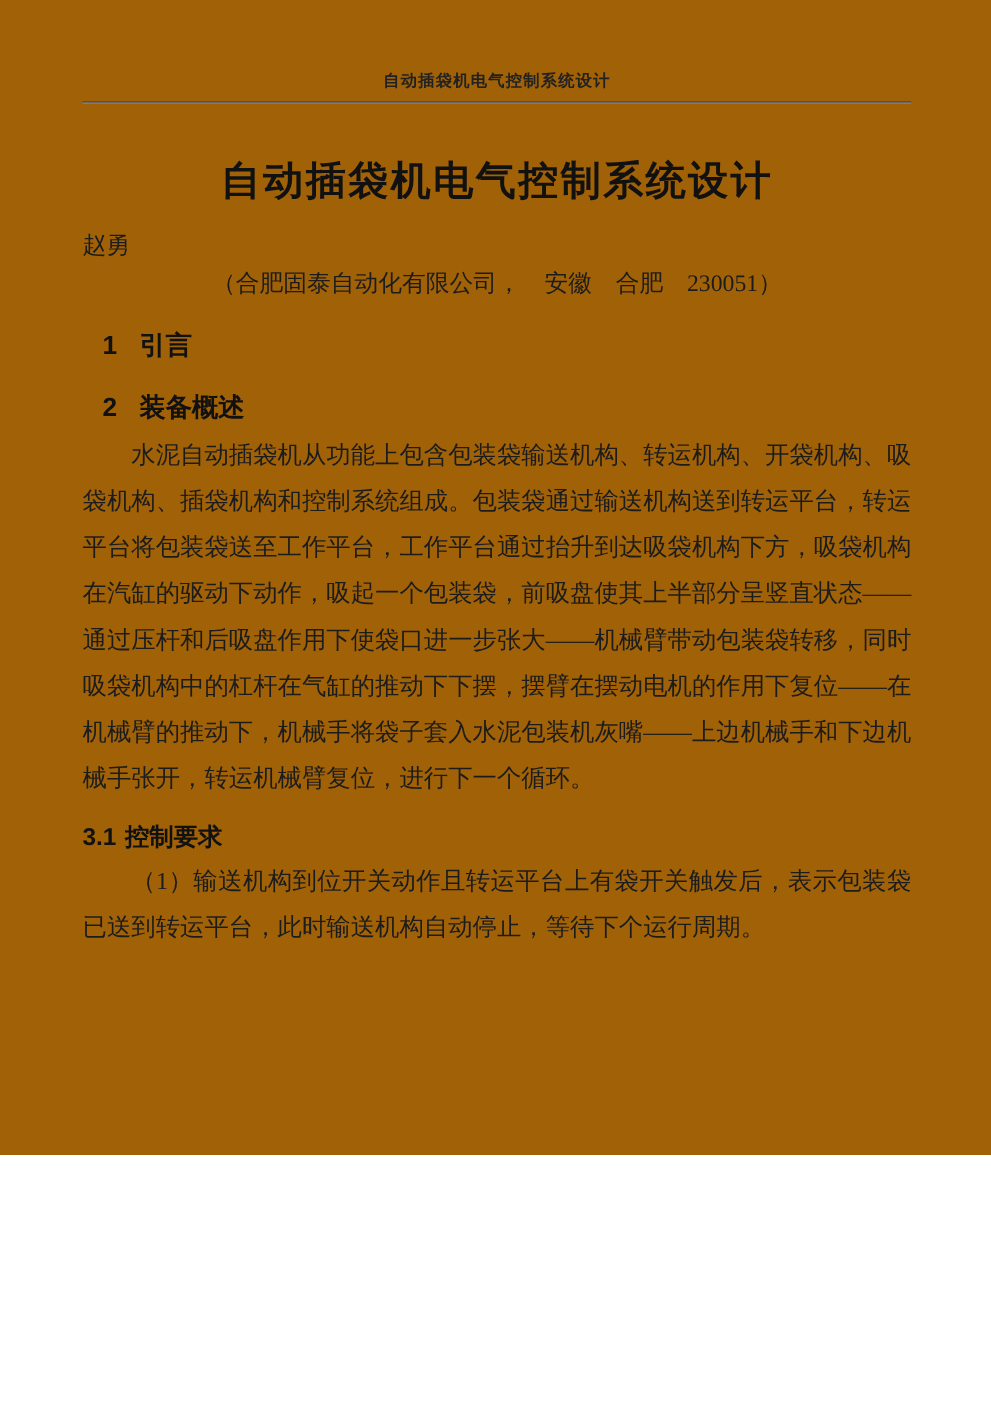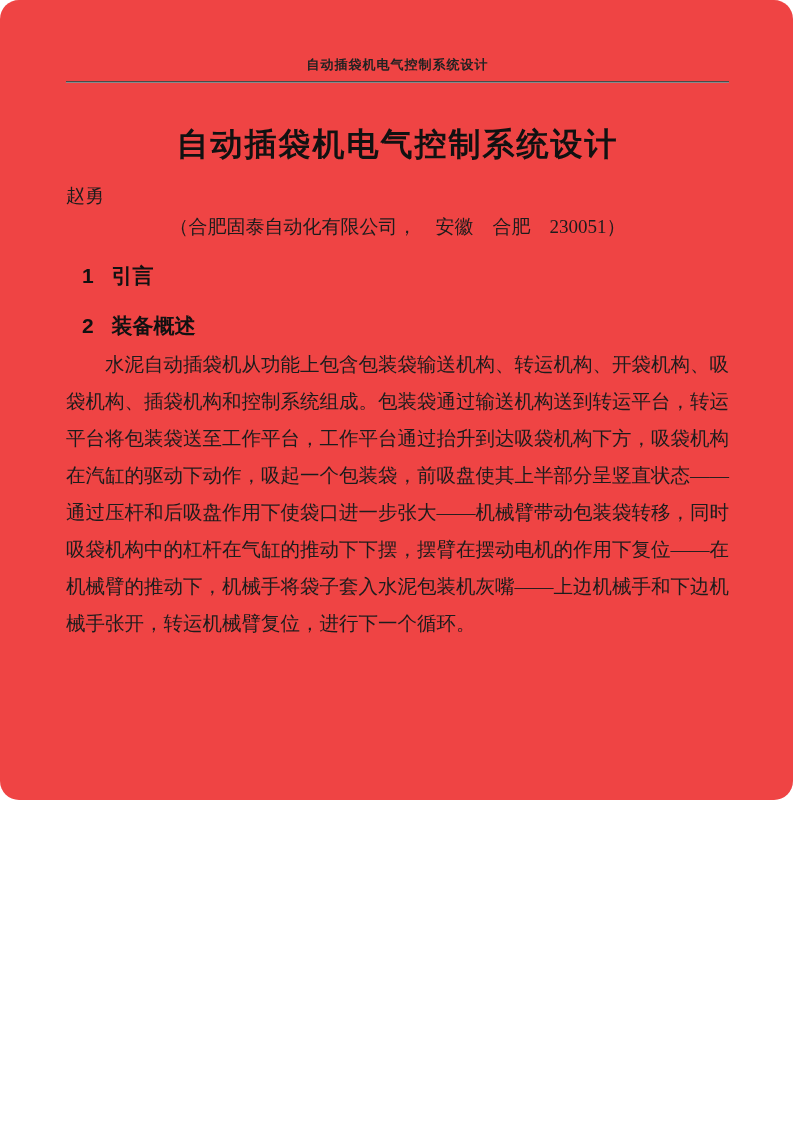--- a/index.html
+++ b/index.html
@@ -1,26 +1,25 @@
 <!DOCTYPE html>
 <html><head>
 <meta charset="utf-8">
 <style>
   * { margin: 0; padding: 0; box-sizing: border-box; }
   html, body { background: #ffffff; }
   .page {
     position: relative;
     width: 793px;
-    height: 800px;
+    height: 924px;
     margin: 0 auto;
-    background: #ef4444;
+    background: #a16207;
     color: #1c1c1c;
     overflow: hidden;
     font-family: "Liberation Serif", serif;
-    border-radius: 19px;
   }
   .content {
     padding: 56px 64px 0 66px;
   }
   
   .running-title {
     text-align: center;
     font-family: "Liberation Sans", sans-serif;
     font-weight: bold;
     font-size: 13px;
@@ -137,20 +136,26 @@
 
       <section>
         <h2 class="sec-heading">
           <span class="sec-num">2</span><span>装备概述</span>
         </h2>
         <p class="body-par">水泥自动插袋机从功能上包含包装袋输送机构、转运机构、开袋机构、吸袋机构、插袋机构和控制系统组成。包装袋通过输送机构送到转运平台，转运平台将包装袋送至工作平台，工作平台通过抬升到达吸袋机构下方，吸袋机构在汽缸的驱动下动作，吸起一个包装袋，前吸盘使其上半部分呈竖直状态——通过压杆和后吸盘作用下使袋口进一步张大——机械臂带动包装袋转移，同时吸袋机构中的杠杆在气缸的推动下下摆，摆臂在摆动电机的作用下复位——在机械臂的推动下，机械手将袋子套入水泥包装机灰嘴——上边机械手和下边机械手张开，转运机械臂复位，进行下一个循环。</p>
       </section>
 
       <section>
 
+        <section>
+          <h3 class="subsec-heading">
+            <span class="sec-num">3.1</span><span>控制要求</span>
+          </h3>
+          <p class="body-par">（1）输送机构到位开关动作且转运平台上有袋开关触发后，表示包装袋已送到转运平台，此时输送机构自动停止，等待下个运行周期。</p>
+        </section>
       </section>
     </main>
   </div>
 
   <footer class="footer">
     <div class="footer-rule"></div>
     <div class="footer-row">
       <span class="page-number">40</span>
       <span class="issue">2022.No.3</span>
     </div>

